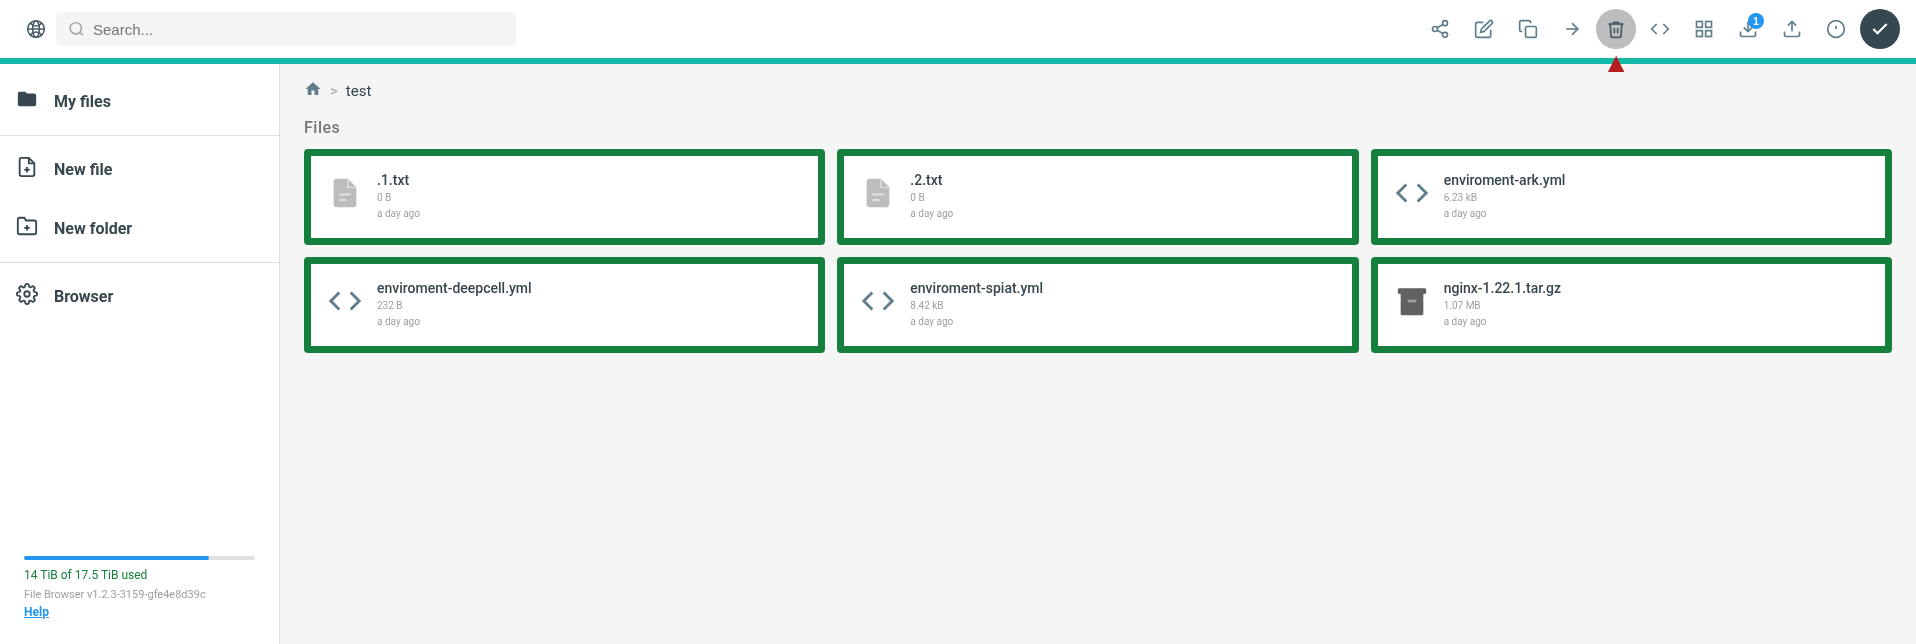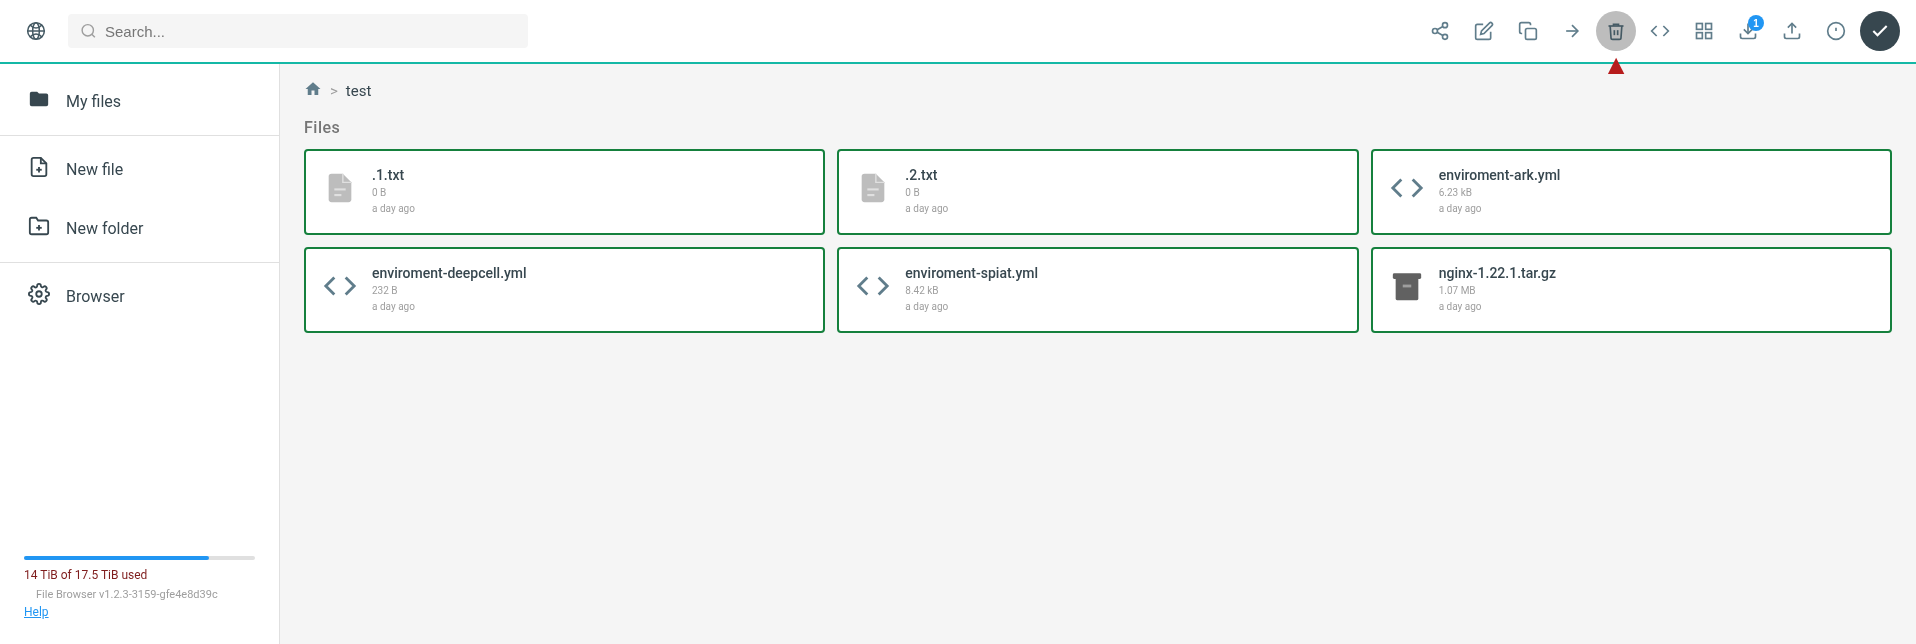--- a/index.html
+++ b/index.html
@@ -5,22 +5,21 @@
     * { box-sizing: border-box; margin: 0; padding: 0; }
     body { font-family: 'Roboto', Arial, sans-serif; background: #f5f5f5; color: #333; height: 644px; overflow: hidden; display: flex; flex-direction: column; }
 
     
     .header {
       background: #fff;
       height: 64px;
       display: flex;
       align-items: center;
       padding: 0 16px;
-      border-bottom: 2px solid #14b8a6;
-      gap: 12px;
+      border-bottom: 6px solid #14b8a6;
       position: relative;
       z-index: 10;
     }
     .header-logo {
       width: 40px;
       height: 40px;
       display: flex;
       align-items: center;
       justify-content: center;
       color: #455a64;
@@ -104,25 +103,25 @@
       background: #fff;
       border-right: 1px solid #e0e0e0;
       display: flex;
       flex-direction: column;
       padding: 8px 0;
       flex-shrink: 0;
     }
     .sidebar-item {
       display: flex;
       align-items: center;
-      padding: 16px 28px;
+      padding: 16px 16px;
       gap: 16px;
       cursor: pointer;
       font-size: 16px;
-      font-weight: 400;
+      font-weight: 700;
       color: #37474f;
     }
     .sidebar-item .si-icon {
       font-size: 20px;
       color: #37474f;
     }
     .sidebar-divider {
       border: none;
       border-top: 1px solid #e0e0e0;
       margin: 4px 0;
@@ -139,33 +138,33 @@
       margin-bottom: 8px;
     }
     .storage-bar-fill {
       height: 4px;
       background: #2196f3;
       border-radius: 2px;
       width: 80%;
     }
     .storage-label {
       font-size: 12px;
-      color: #7f1d1d;
+      color: #15803d;
       margin-bottom: 6px;
     }
     .version-label {
       font-size: 11px;
       color: #9e9e9e;
-      margin-left: 12px;
     }
     .help-link {
       font-size: 12px;
       color: #2196f3;
       cursor: pointer;
       text-decoration: underline;
+      font-weight: bold;
     }
 
     
     .content {
       flex: 1;
       overflow: auto;
       padding: 16px 24px;
     }
     .breadcrumb {
       display: flex;
@@ -186,21 +185,21 @@
     }
 
     
     .file-grid {
       display: grid;
       grid-template-columns: repeat(3, 1fr);
       gap: 12px;
     }
     .file-card {
       background: #fff;
-      border: 2px solid #15803d;
+      border: 7px solid #15803d;
       border-radius: 4px;
       display: flex;
       align-items: center;
       padding: 16px;
       gap: 14px;
       cursor: pointer;
       transition: background 0.15s;
     }
     .file-card.selected {
       background: #2196f3;

